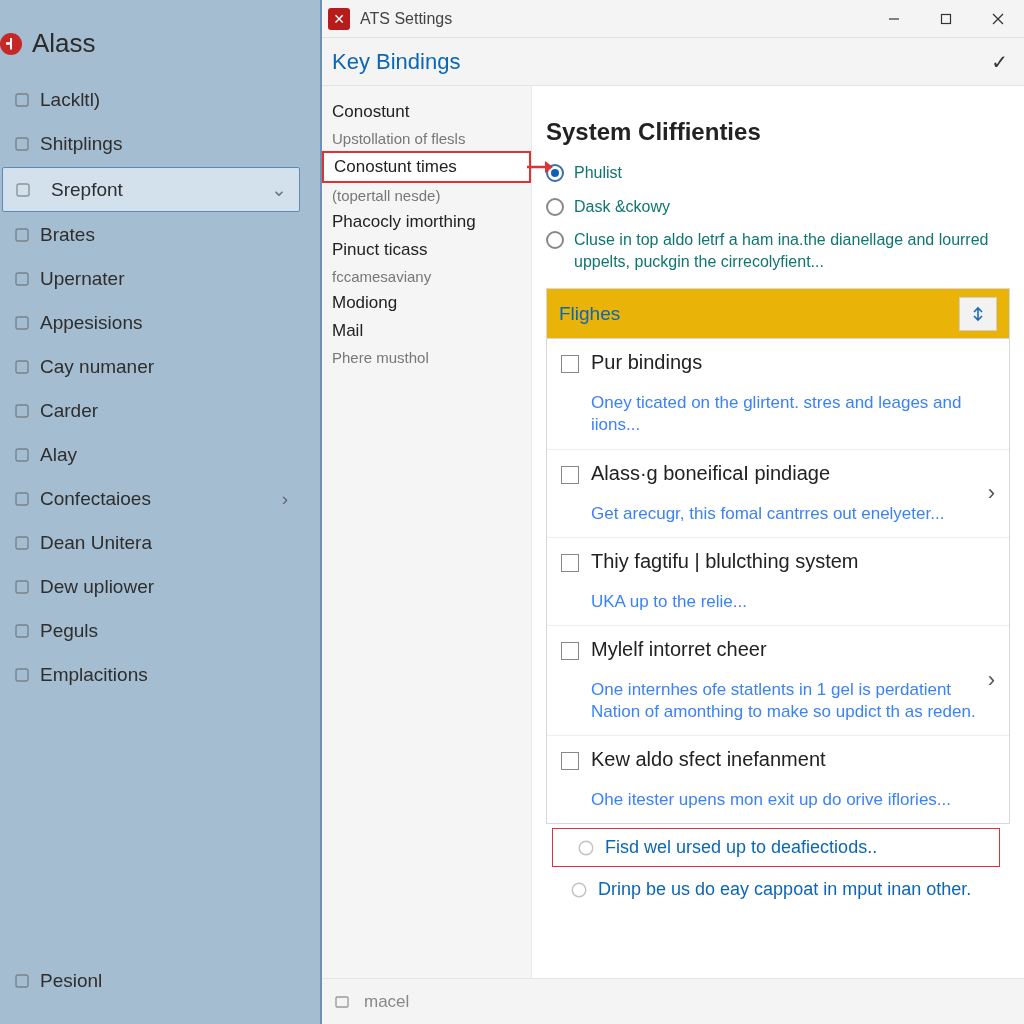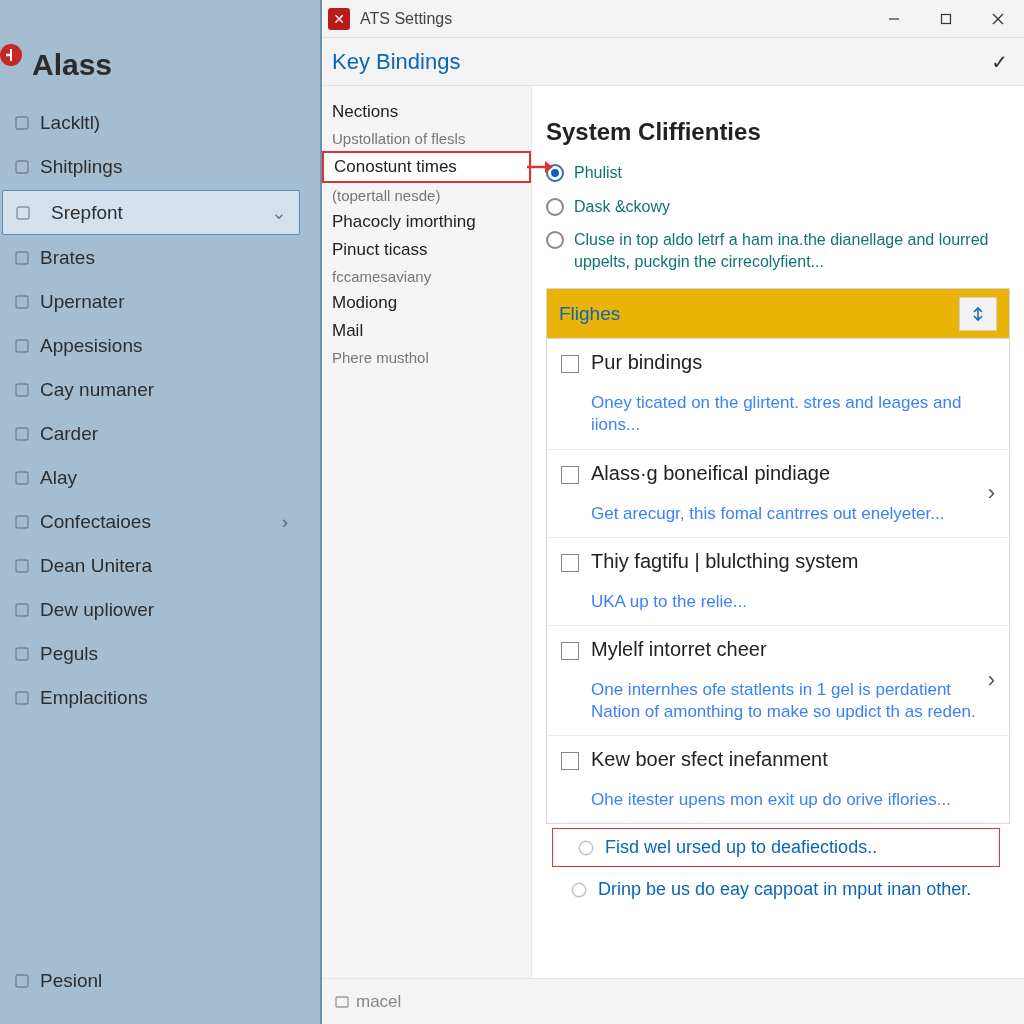--- a/index.html
+++ b/index.html
@@ -3,21 +3,21 @@
 <meta charset="utf-8">
 <style>
 * { box-sizing: border-box; margin: 0; padding: 0; font-family: 'Segoe UI', Tahoma, sans-serif; }
 html, body { width: 1024px; height: 1024px; overflow: hidden; }
 body { display: flex; background: #a5bdd1; }
 
 .left-panel { width: 320px; background: #a5bdd1; padding-top: 18px; display: flex; flex-direction: column; }
 .brand { display: flex; align-items: center; gap: 10px; padding: 10px 12px 20px 0; }
 .brand-logo { width: 22px; height: 22px; background: #c62828; border-radius: 50%; position: relative; display: flex; align-items: center; justify-content: center; }
 .brand-logo::after { content: ""; width: 10px; height: 12px; background: #fff; clip-path: polygon(40% 0, 60% 0, 60% 100%, 40% 100%, 40% 60%, 0 60%, 0 40%, 40% 40%); }
-.brand-title { font-size: 30px; font-weight: 700; color: #2b2b2b; margin-top: 20px; }
+.brand-title { font-size: 26px; font-weight: 400; color: #2b2b2b; }
 .nav-list { list-style: none; display: flex; flex-direction: column; gap: 2px; padding-right: 20px; padding-left: 2px; }
 .nav-item { display: flex; align-items: center; gap: 10px; padding: 10px 12px; font-size: 19px; color: #2e2e2e; cursor: pointer; border-radius: 2px; position: relative; }
 .nav-icon { width: 16px; height: 16px; opacity: .55; flex-shrink: 0; }
 .nav-item.selected { background: #d3e1ec; border: 1px solid #5e8bb5; gap: 20px; }
 .nav-chevron { margin-left: auto; opacity: .6; }
 .nav-spacer { flex: 1; }
 .nav-bottom { padding: 12px 14px 32px; font-size: 19px; color: #2e2e2e; cursor: pointer; display: flex; align-items: center; gap: 10px; }
 
 .divider { width: 2px; background: #6f92b0; }
 
@@ -59,21 +59,21 @@
 .cbx { width: 18px; height: 18px; border: 1.5px solid #888; margin-top: 4px; cursor: pointer; flex-shrink: 0; }
 .row-body { flex: 1; }
 .row-title { font-size: 20px; color: #222; }
 .row-desc { font-size: 17px; color: #3b82f6; margin-top: 18px; line-height: 1.3; }
 .row-chevron { align-self: center; color: #555; font-size: 22px; cursor: pointer; }
 
 .link-row { display: flex; align-items: center; gap: 10px; padding: 8px 24px; font-size: 18px; color: #0a66b7; cursor: pointer; }
 .link-row.boxed { border: 1.5px solid #d33; margin: 4px 10px 4px 6px; }
 .link-icon { width: 18px; height: 18px; opacity: .5; flex-shrink: 0; }
 
-.statusbar { height: 46px; border-top: 1px solid #e5e5e5; background: #f4f4f4; display: flex; align-items: center; padding: 0 12px; gap: 6px; color: #888; font-size: 17px; }
+.statusbar { height: 46px; border-top: 1px solid #e5e5e5; background: #f4f4f4; display: flex; align-items: center; padding: 0 12px; gap: 14px; color: #888; font-size: 17px; }
 </style>
 </head>
 <body>
 
 <div class="left-panel">
   <div class="brand">
     <div class="brand-logo"></div>
     <div class="brand-title">Alass</div>
   </div>
   <ul class="nav-list" id="nav-list">
@@ -199,21 +199,21 @@
     </div>
   </div>
 
   <div class="header-row">
     <div class="header-title">Key Bindings</div>
     <div class="header-check">✓</div>
   </div>
 
   <div class="content-row">
     <div class="subnav" id="subnav">
-        <div class="subnav-item">Nections</div>
+        <div class="subnav-item">Conostunt</div>
         <div class="subnav-item subnav-sub">Upstollation of flesls</div>
         <div class="subnav-item highlight">Conostunt times<svg width="26" height="16" viewBox="0 0 26 16" class="arrow-out">
             <line x1="0" y1="8" x2="20" y2="8" stroke="#d33" stroke-width="2.5"></line>
             <path d="M18 2 L26 8 L18 14 Z" fill="#d33"></path>
           </svg></div>
         <div class="subnav-item subnav-sub">(topertall nesde)</div>
         <div class="subnav-item">Phacocly imorthing</div>
         <div class="subnav-item">Pinuct ticass</div>
         <div class="subnav-item subnav-sub">fccamesaviany</div>
         <div class="subnav-item">Modiong</div>
@@ -273,21 +273,21 @@
             <div class="cbx"></div>
             <div class="row-body">
               <div class="row-title">Mylelf intorret cheer</div>
               <div class="row-desc">One internhes ofe statlents in 1 gel is perdatient Nation of amonthing to make so updict th as reden.</div>
             </div>
             <div class="row-chevron">›</div>
           </div>
           <div class="list-row">
             <div class="cbx"></div>
             <div class="row-body">
-              <div class="row-title">Kew boer sfect inefanment</div>
+              <div class="row-title">Kew aldo sfect inefanment</div>
               <div class="row-desc">Ohe itester upens mon exit up do orive iflories...</div>
             </div>
           </div>
         </div>
       <div id="links">
           <div class="link-row boxed">
             <svg class="link-icon" viewBox="0 0 16 16">
               <circle cx="8" cy="8" r="6" fill="none" stroke="#888" stroke-width="1.3"></circle>
             </svg>
             <span>Fisd wel ursed up to deafiectiods..</span>

